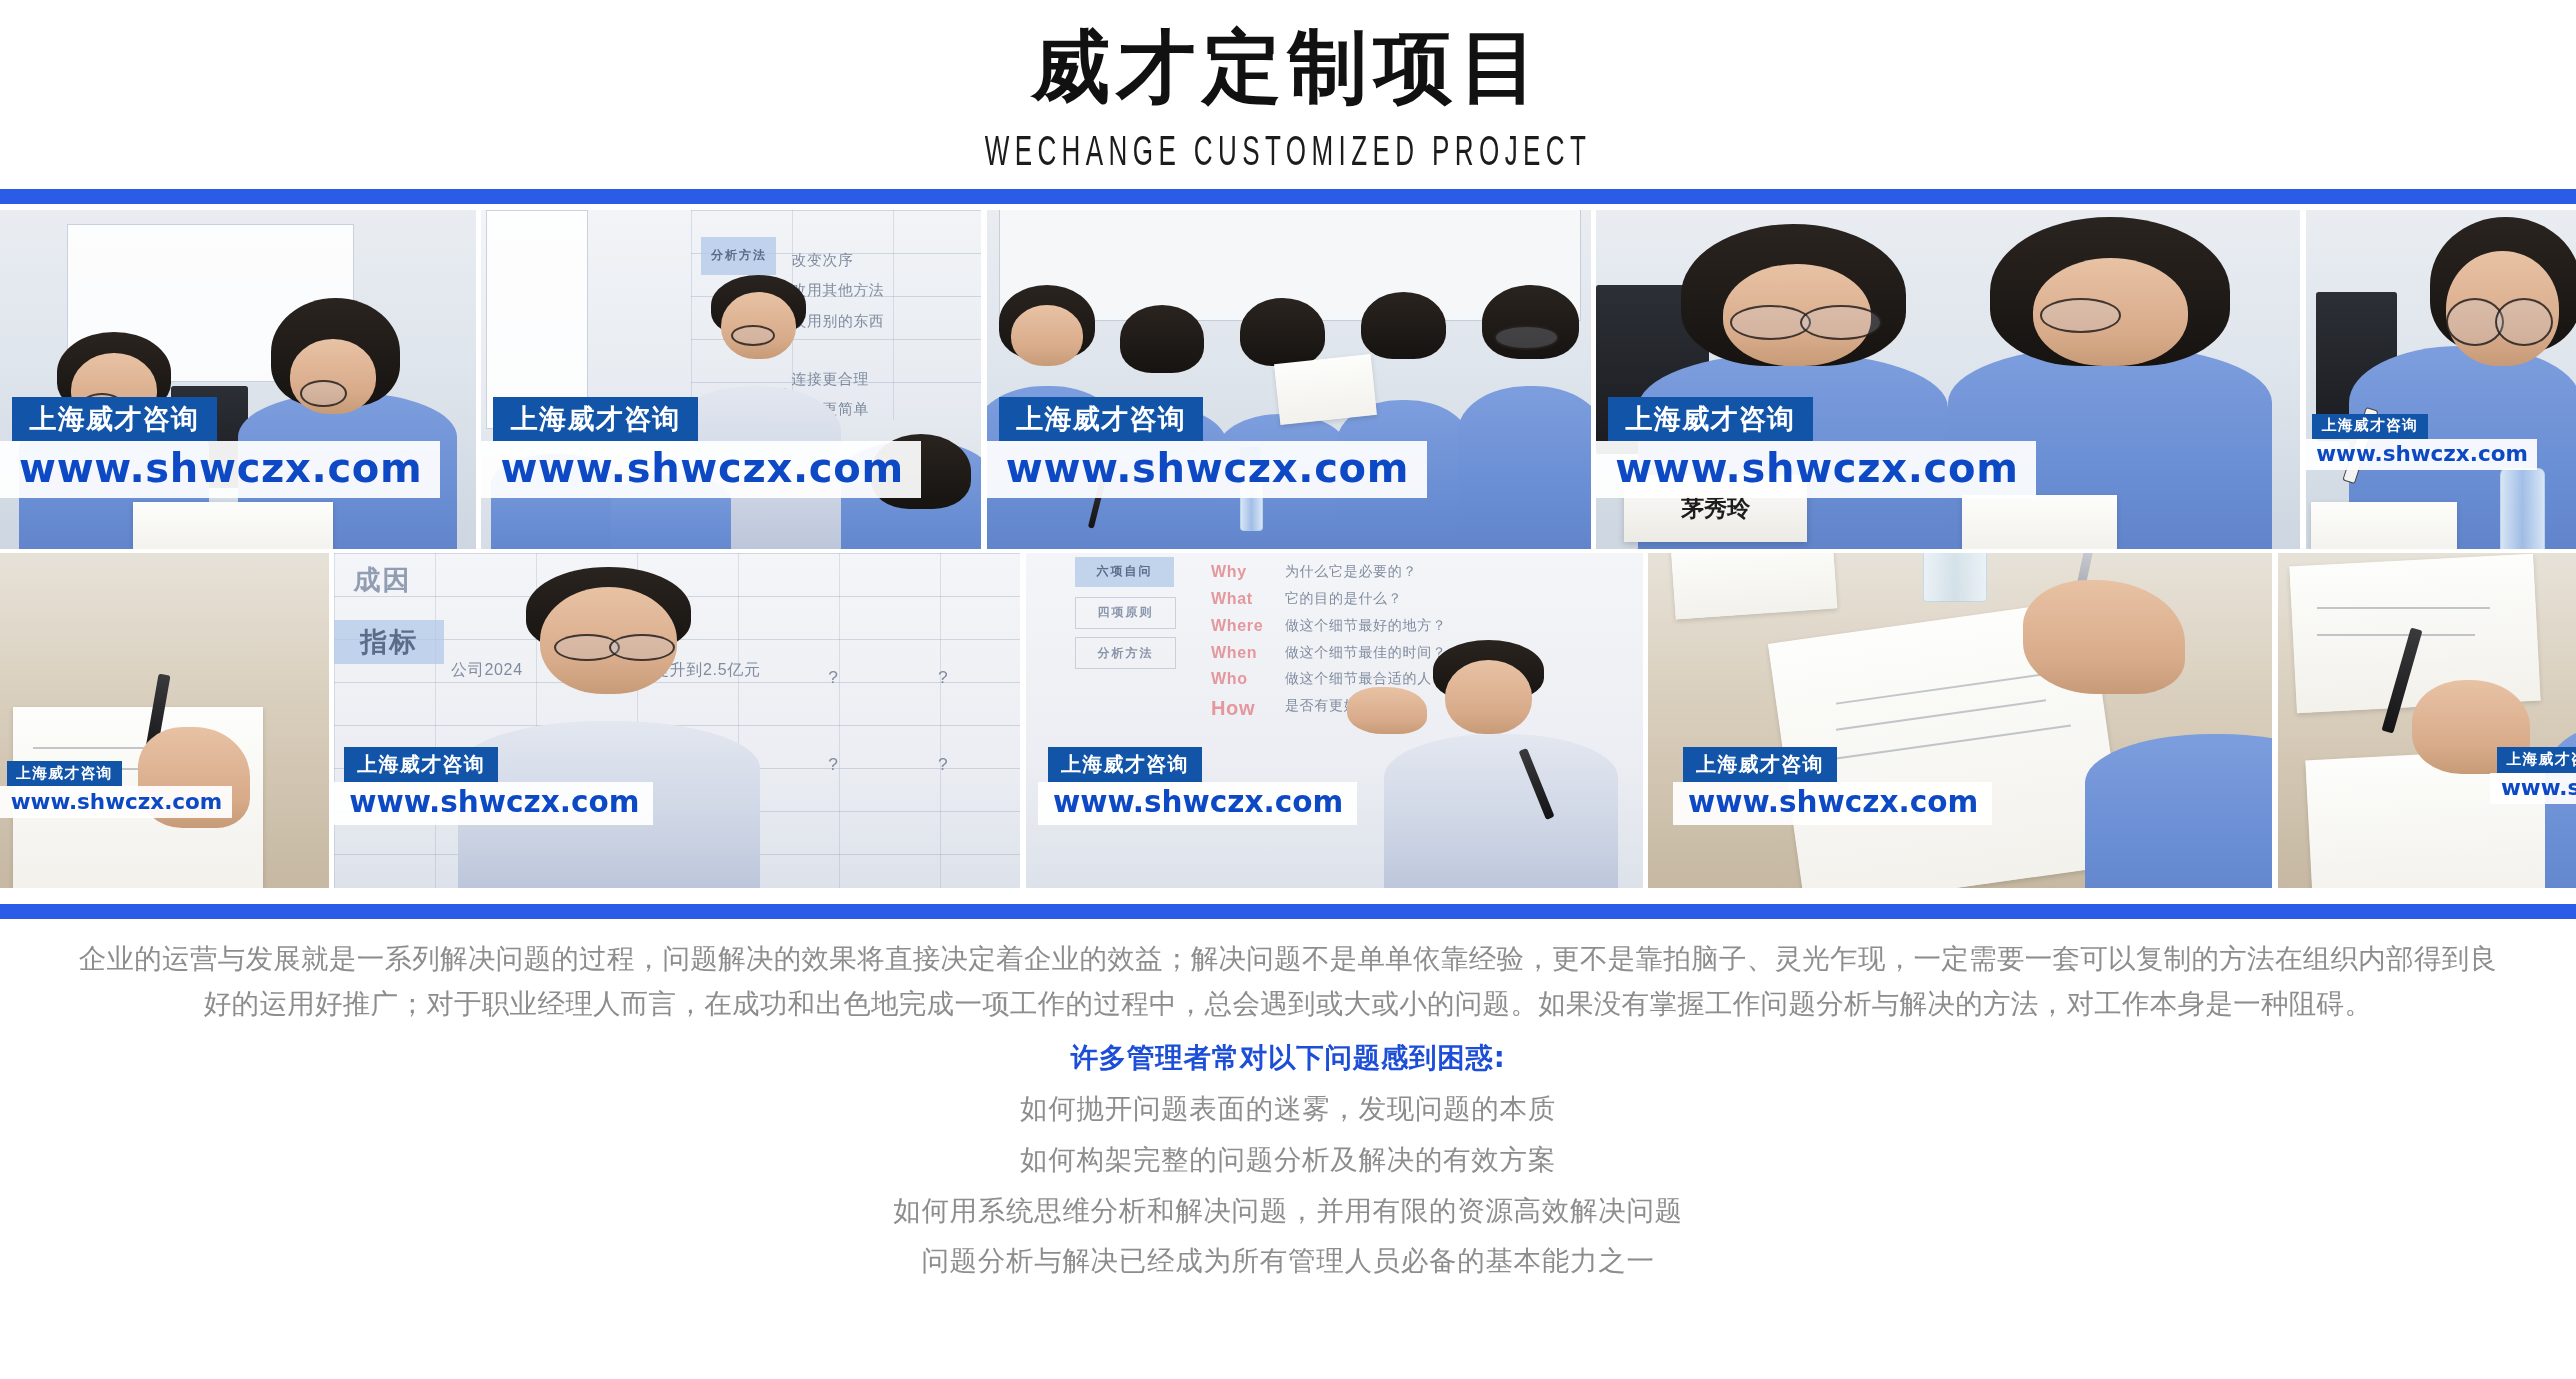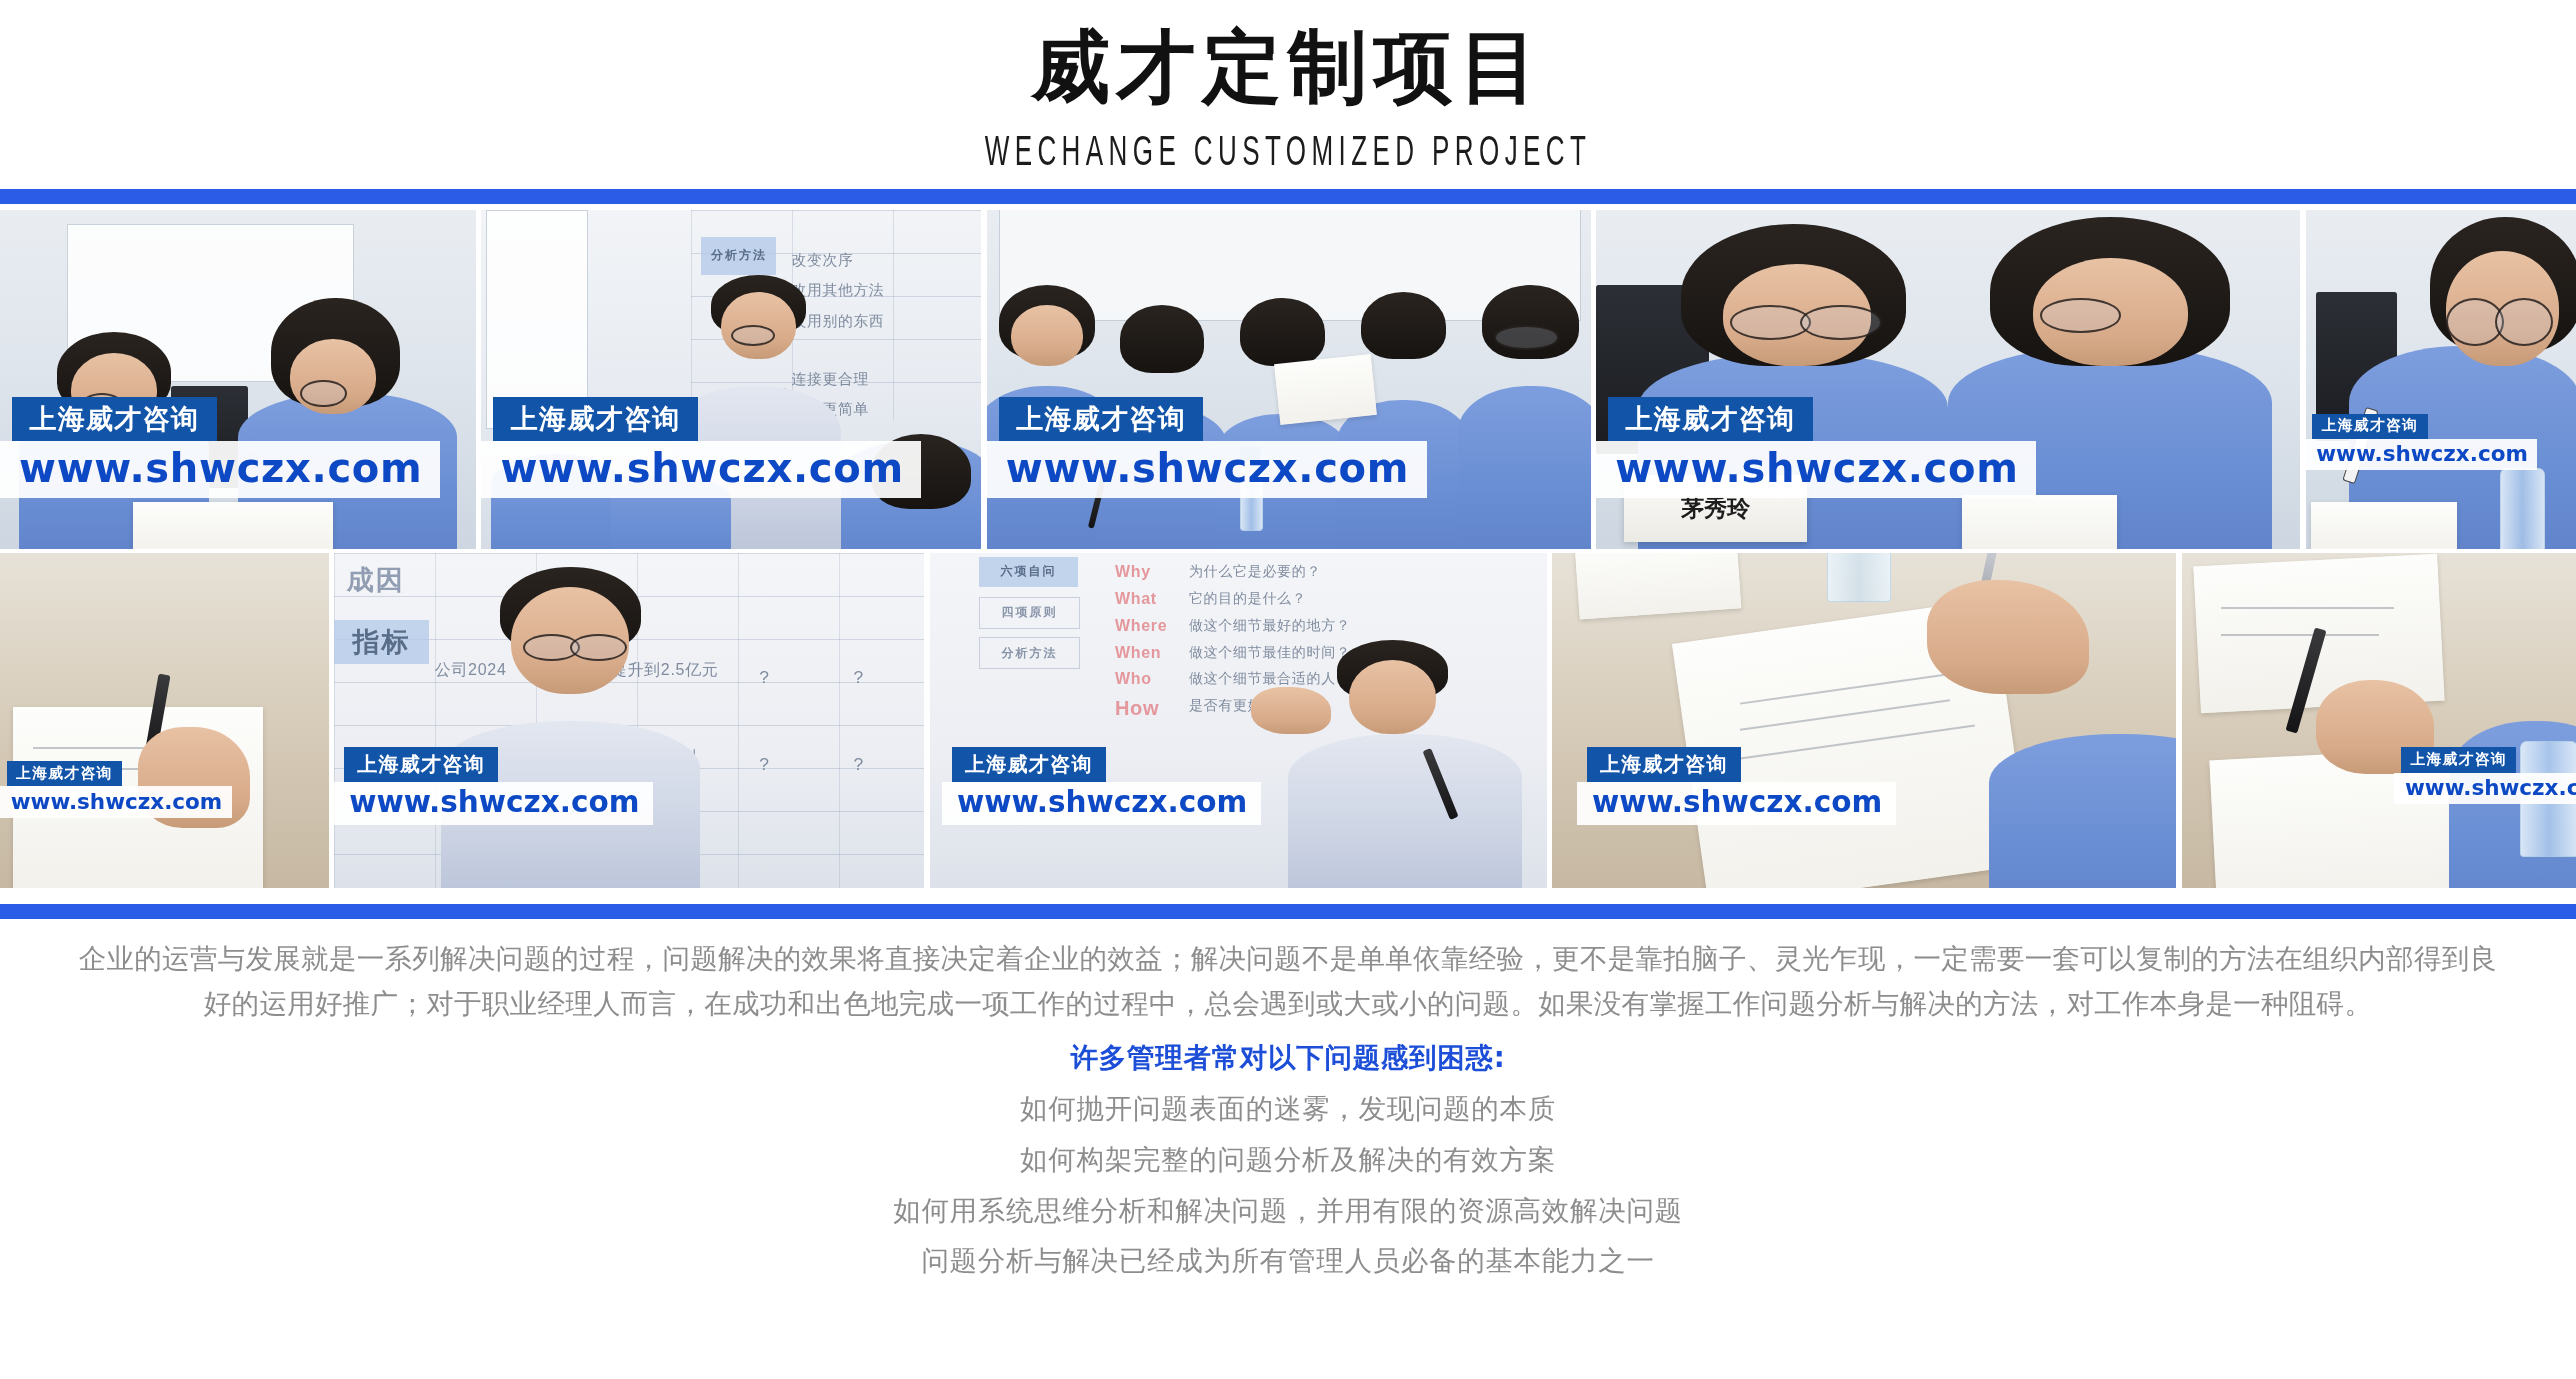--- a/index.html
+++ b/index.html
@@ -378,21 +378,21 @@
       <div class="paper-line" style="left:10%;top:58%;width:52%;"></div>
       <div class="paper-line" style="left:10%;top:64%;width:58%;"></div>
       <div class="pen" style="left:46%;top:36%;width:3.6%;height:26%;transform:rotate(10deg);"></div>
       <div class="head" style="left:42%;top:52%;width:34%;height:30%;border-radius:40% 50% 30% 40%;"></div>
       <div class="watermark wm-sm" style="left:0;top:62%;">
         <div><span class="wm-tag">上海威才咨询</span></div>
         <div class="wm-url">www.shwczx.com</div>
       </div>
     </div>
 
-    <div class="photo" style="width:590px">
+    <div class="photo" style="width:686px">
       <div class="scene wall-screen"></div>
       <div class="board-grid" style="left:0;top:0;width:100%;height:100%;"></div>
       <div class="slide-tag" style="left:0;top:2%;width:14%;height:12%;font-size:27px;background:none;color:rgba(120,135,160,.8);">成因</div>
       <div class="slide-tag" style="left:0;top:20%;width:16%;height:13%;font-size:27px;">指标</div>
       <div class="slide-cell" style="left:17%;top:32%;font-size:16px;">公司2024</div>
       <div class="slide-cell" style="left:44%;top:32%;font-size:16px;">元提升到2.5亿元</div>
       <div class="slide-cell" style="left:17%;top:58%;font-size:16px;">平均</div>
       <div class="slide-cell" style="left:44%;top:58%;font-size:16px;">由12次减少到</div>
       <div class="slide-cell" style="left:72%;top:34%;font-size:17.4px;">?</div>
       <div class="slide-cell" style="left:88%;top:34%;font-size:17.4px;">?</div>

